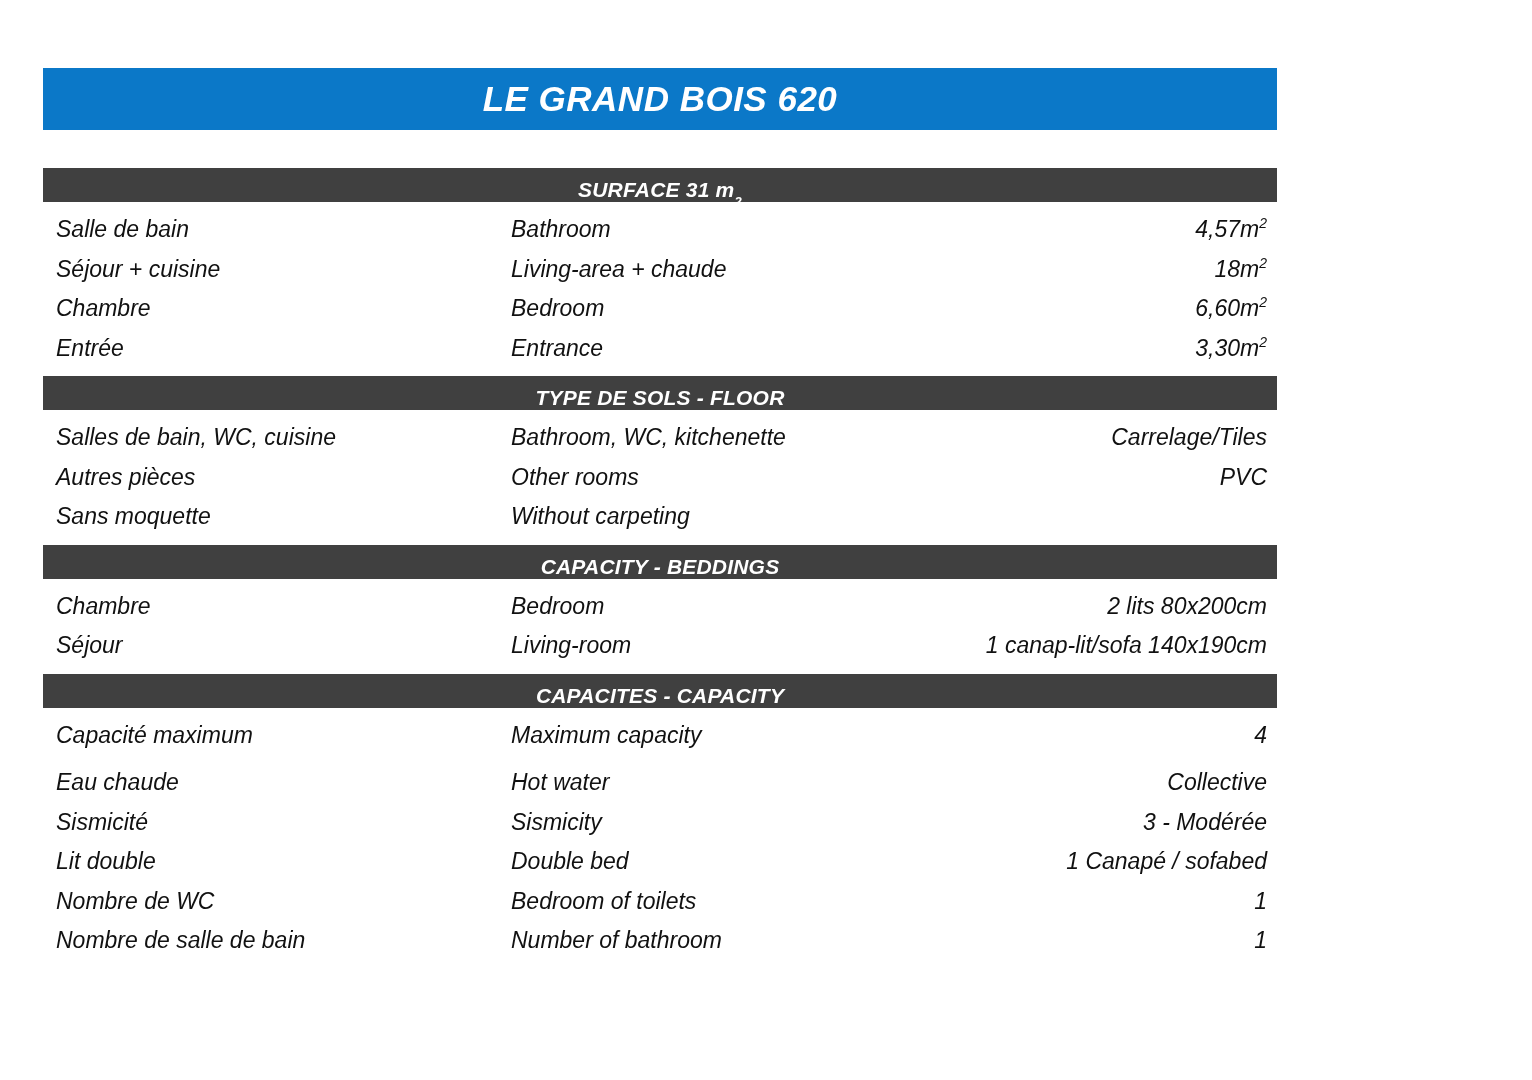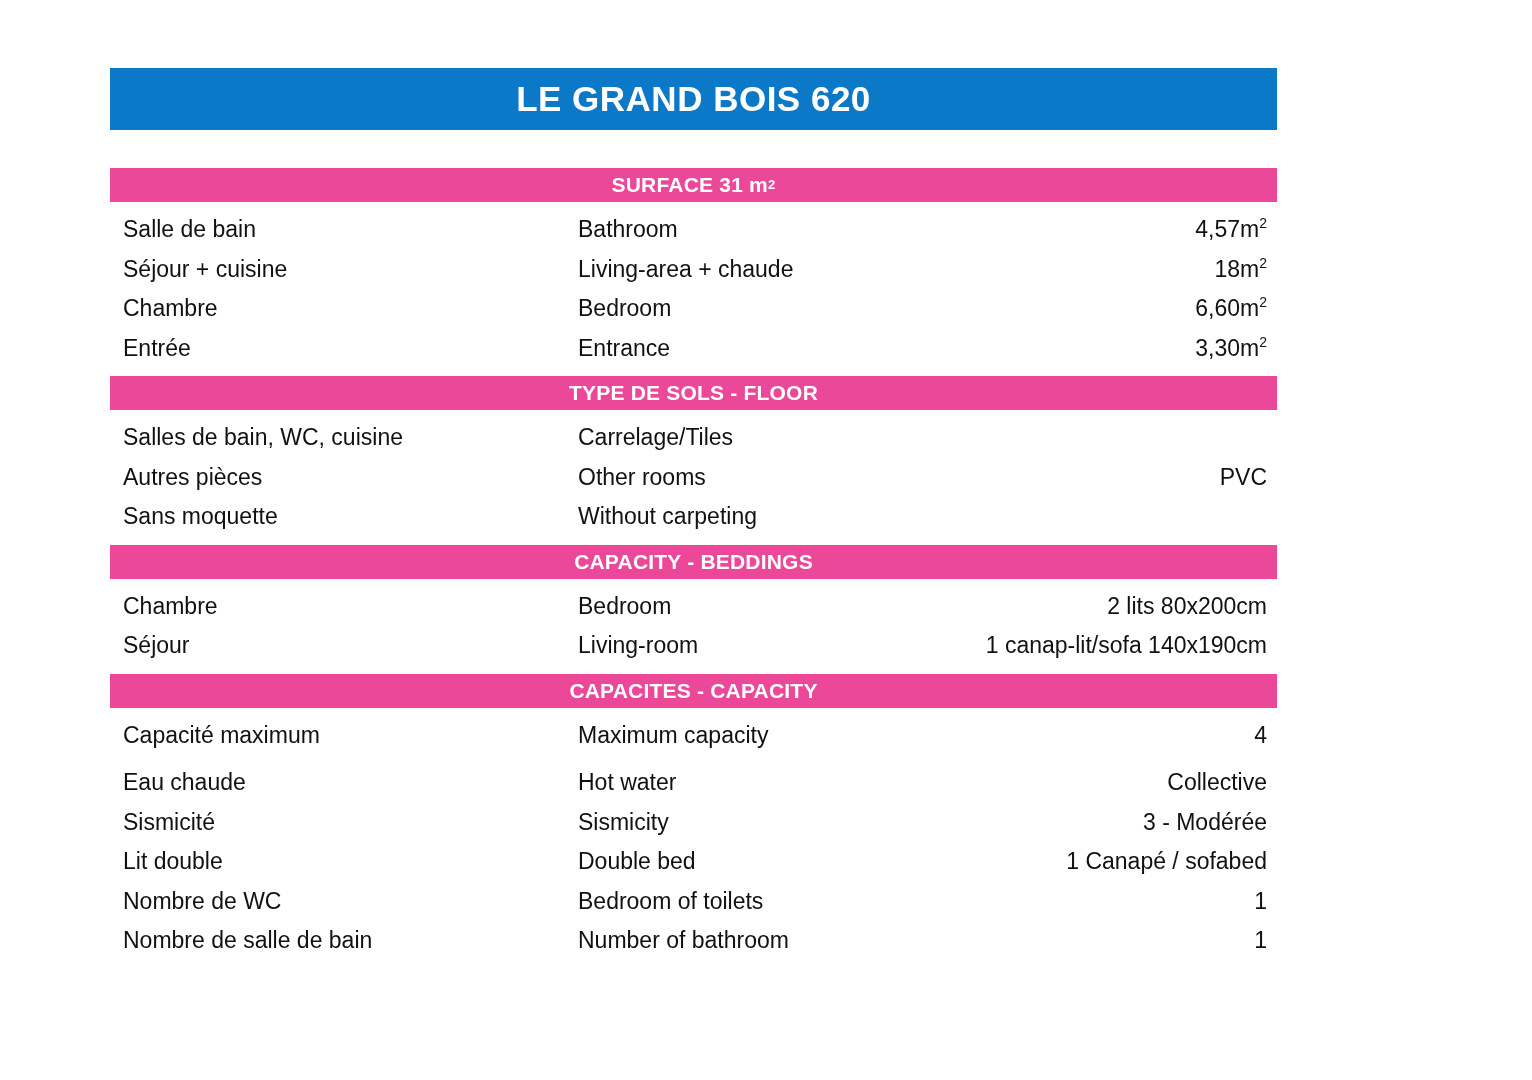--- a/index.html
+++ b/index.html
@@ -12,42 +12,43 @@
     height: 1080px;
     font-family: "Liberation Sans", sans-serif;
     color: #111111;
     overflow: hidden;
   }
   .sheet {
     position: relative;
     width: 1362px;
     height: 1080px;
     box-sizing: border-box;
-    padding: 68px 85px 0 110px;
+    padding: 68px 85px 0 43px;
+    font-style: italic;
   }
   .title-bar {
     background: #0b78c8;
     color: #ffffff;
     height: 62px;
     display: flex;
     align-items: center;
     justify-content: center;
     margin-bottom: 38px;
   }
   .title-bar .title-text {
     font-size: 35px;
     font-weight: bold;
     letter-spacing: 0.5px;
   }
   .section-head {
-    background: #ec4899;
+    background: #404040;
     color: #ffffff;
     height: 34px;
     display: flex;
-    align-items: center;
+    align-items: flex-end;
     justify-content: center;
     font-size: 21px;
     font-weight: bold;
     letter-spacing: 0.2px;
   }
   .section-head .sup {
     font-size: 13px;
     vertical-align: super;
     line-height: 0;
   }
@@ -125,20 +126,21 @@
           </div>
         </div>
       </div>
       <div class="section">
         <div class="section-head">
           <span>TYPE DE SOLS - FLOOR</span>
         </div>
         <div class="rows">
           <div class="row">
             <div class="col-fr">Salles de bain, WC, cuisine</div>
+            <div class="col-en">Bathroom, WC, kitchenette</div>
             <div class="col-val"><span>Carrelage/Tiles</span></div>
           </div>
           <div class="row">
             <div class="col-fr">Autres pièces</div>
             <div class="col-en">Other rooms</div>
             <div class="col-val"><span>PVC</span></div>
           </div>
           <div class="row">
             <div class="col-fr">Sans moquette</div>
             <div class="col-en">Without carpeting</div>

